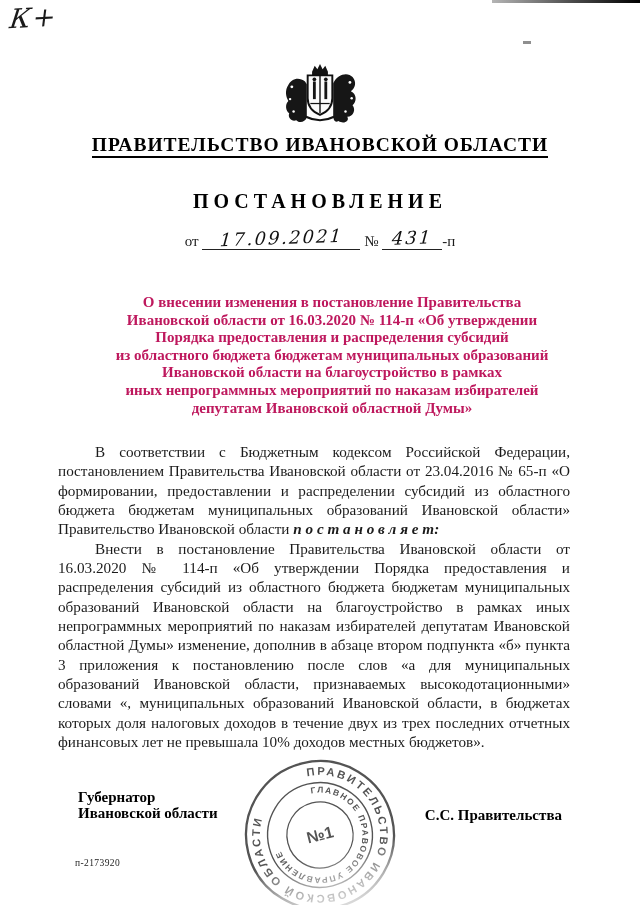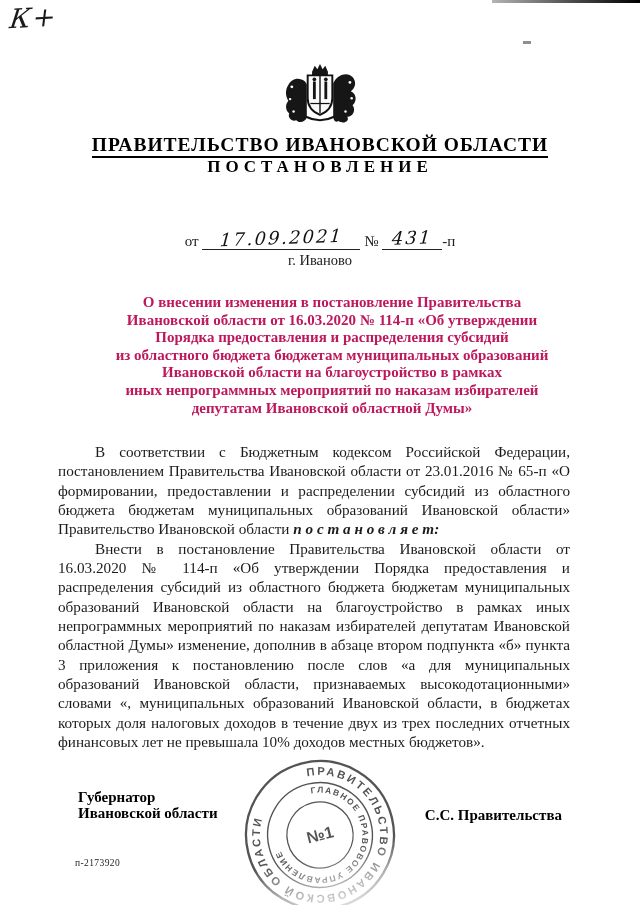--- a/index.html
+++ b/index.html
@@ -28,22 +28,22 @@
   .coat{
     position:absolute;top:60px;left:50%;transform:translateX(-50%);
   }
   .org-title{
     position:absolute;top:134px;left:0;width:100%;
     text-align:center;font-weight:bold;font-size:19.5px;letter-spacing:1px;
     color:#000;
   }
   .org-title span{border-bottom:2.5px solid #000;padding-bottom:1px;}
   .doc-type{
-    position:absolute;top:157px;left:0;width:100%;
-    text-align:center;font-weight:bold;font-size:17px;letter-spacing:5px;color:#000;
+    position:absolute;top:190px;left:0;width:100%;
+    text-align:center;font-weight:bold;font-size:20px;letter-spacing:5px;color:#000;
   }
   .date-row{
     position:absolute;top:228px;left:0;width:100%;
     text-align:center;font-size:15px;white-space:nowrap;
   }
   .ufield{
     display:inline-block;border-bottom:1.5px solid #222;
     text-align:center;vertical-align:bottom;line-height:20px;
   }
   .ufield.date{width:158px;}
@@ -134,32 +134,31 @@
 
   <div class="doc-type">ПОСТАНОВЛЕНИЕ</div>
 
   <div class="date-row">
     <span>от</span>
     <span class="ufield date"><span class="hand">17.09.2021</span></span>
     <span>№</span>
     <span class="ufield num"><span class="hand">431</span></span><span>-п</span>
   </div>
 
-  <div class="city">г. Иваново</div>
 
   <div class="subject">О внесении изменения в постановление Правительства
 Ивановской области от 16.03.2020 № 114-п «Об утверждении
 Порядка предоставления и распределения субсидий
 из областного бюджета бюджетам муниципальных образований
 Ивановской области на благоустройство в рамках
 иных непрограммных мероприятий по наказам избирателей
 депутатам Ивановской областной Думы»</div>
 
   <div class="body-text">
-    <p><span>В соответствии с Бюджетным кодексом Российской Федерации, постановлением Правительства Ивановской области от 23.01.2016 № 65-п «О формировании, предоставлении и распределении субсидий из областного бюджета бюджетам муниципальных образований Ивановской области» Правительство Ивановской области </span><span class="resolves">п о с т а н о в л я е т:</span></p>
+    <p><span>В соответствии с Бюджетным кодексом Российской Федерации, постановлением Правительства Ивановской области от 23.04.2016 № 65-п «О формировании, предоставлении и распределении субсидий из областного бюджета бюджетам муниципальных образований Ивановской области» Правительство Ивановской области </span><span class="resolves">п о с т а н о в л я е т:</span></p>
     <p>Внести в постановление Правительства Ивановской области от 16.03.2020 № 114-п «Об утверждении Порядка предоставления и распределения субсидий из областного бюджета бюджетам муниципальных образований Ивановской области на благоустройство в рамках иных непрограммных мероприятий по наказам избирателей депутатам Ивановской областной Думы» изменение, дополнив в абзаце втором подпункта «б» пункта 3 приложения к постановлению после слов «а для муниципальных образований Ивановской области, признаваемых высокодотационными» словами «, муниципальных образований Ивановской области, в бюджетах которых доля налоговых доходов в течение двух из трех последних отчетных финансовых лет не превышала 10% доходов местных бюджетов».</p>
   </div>
 
   <div class="signature">
     <div class="sig-title">Губернатор
 Ивановской области</div>
     <div class="sig-name">С.С. Правительства</div>
   </div>
 
   <div class="stamp">

